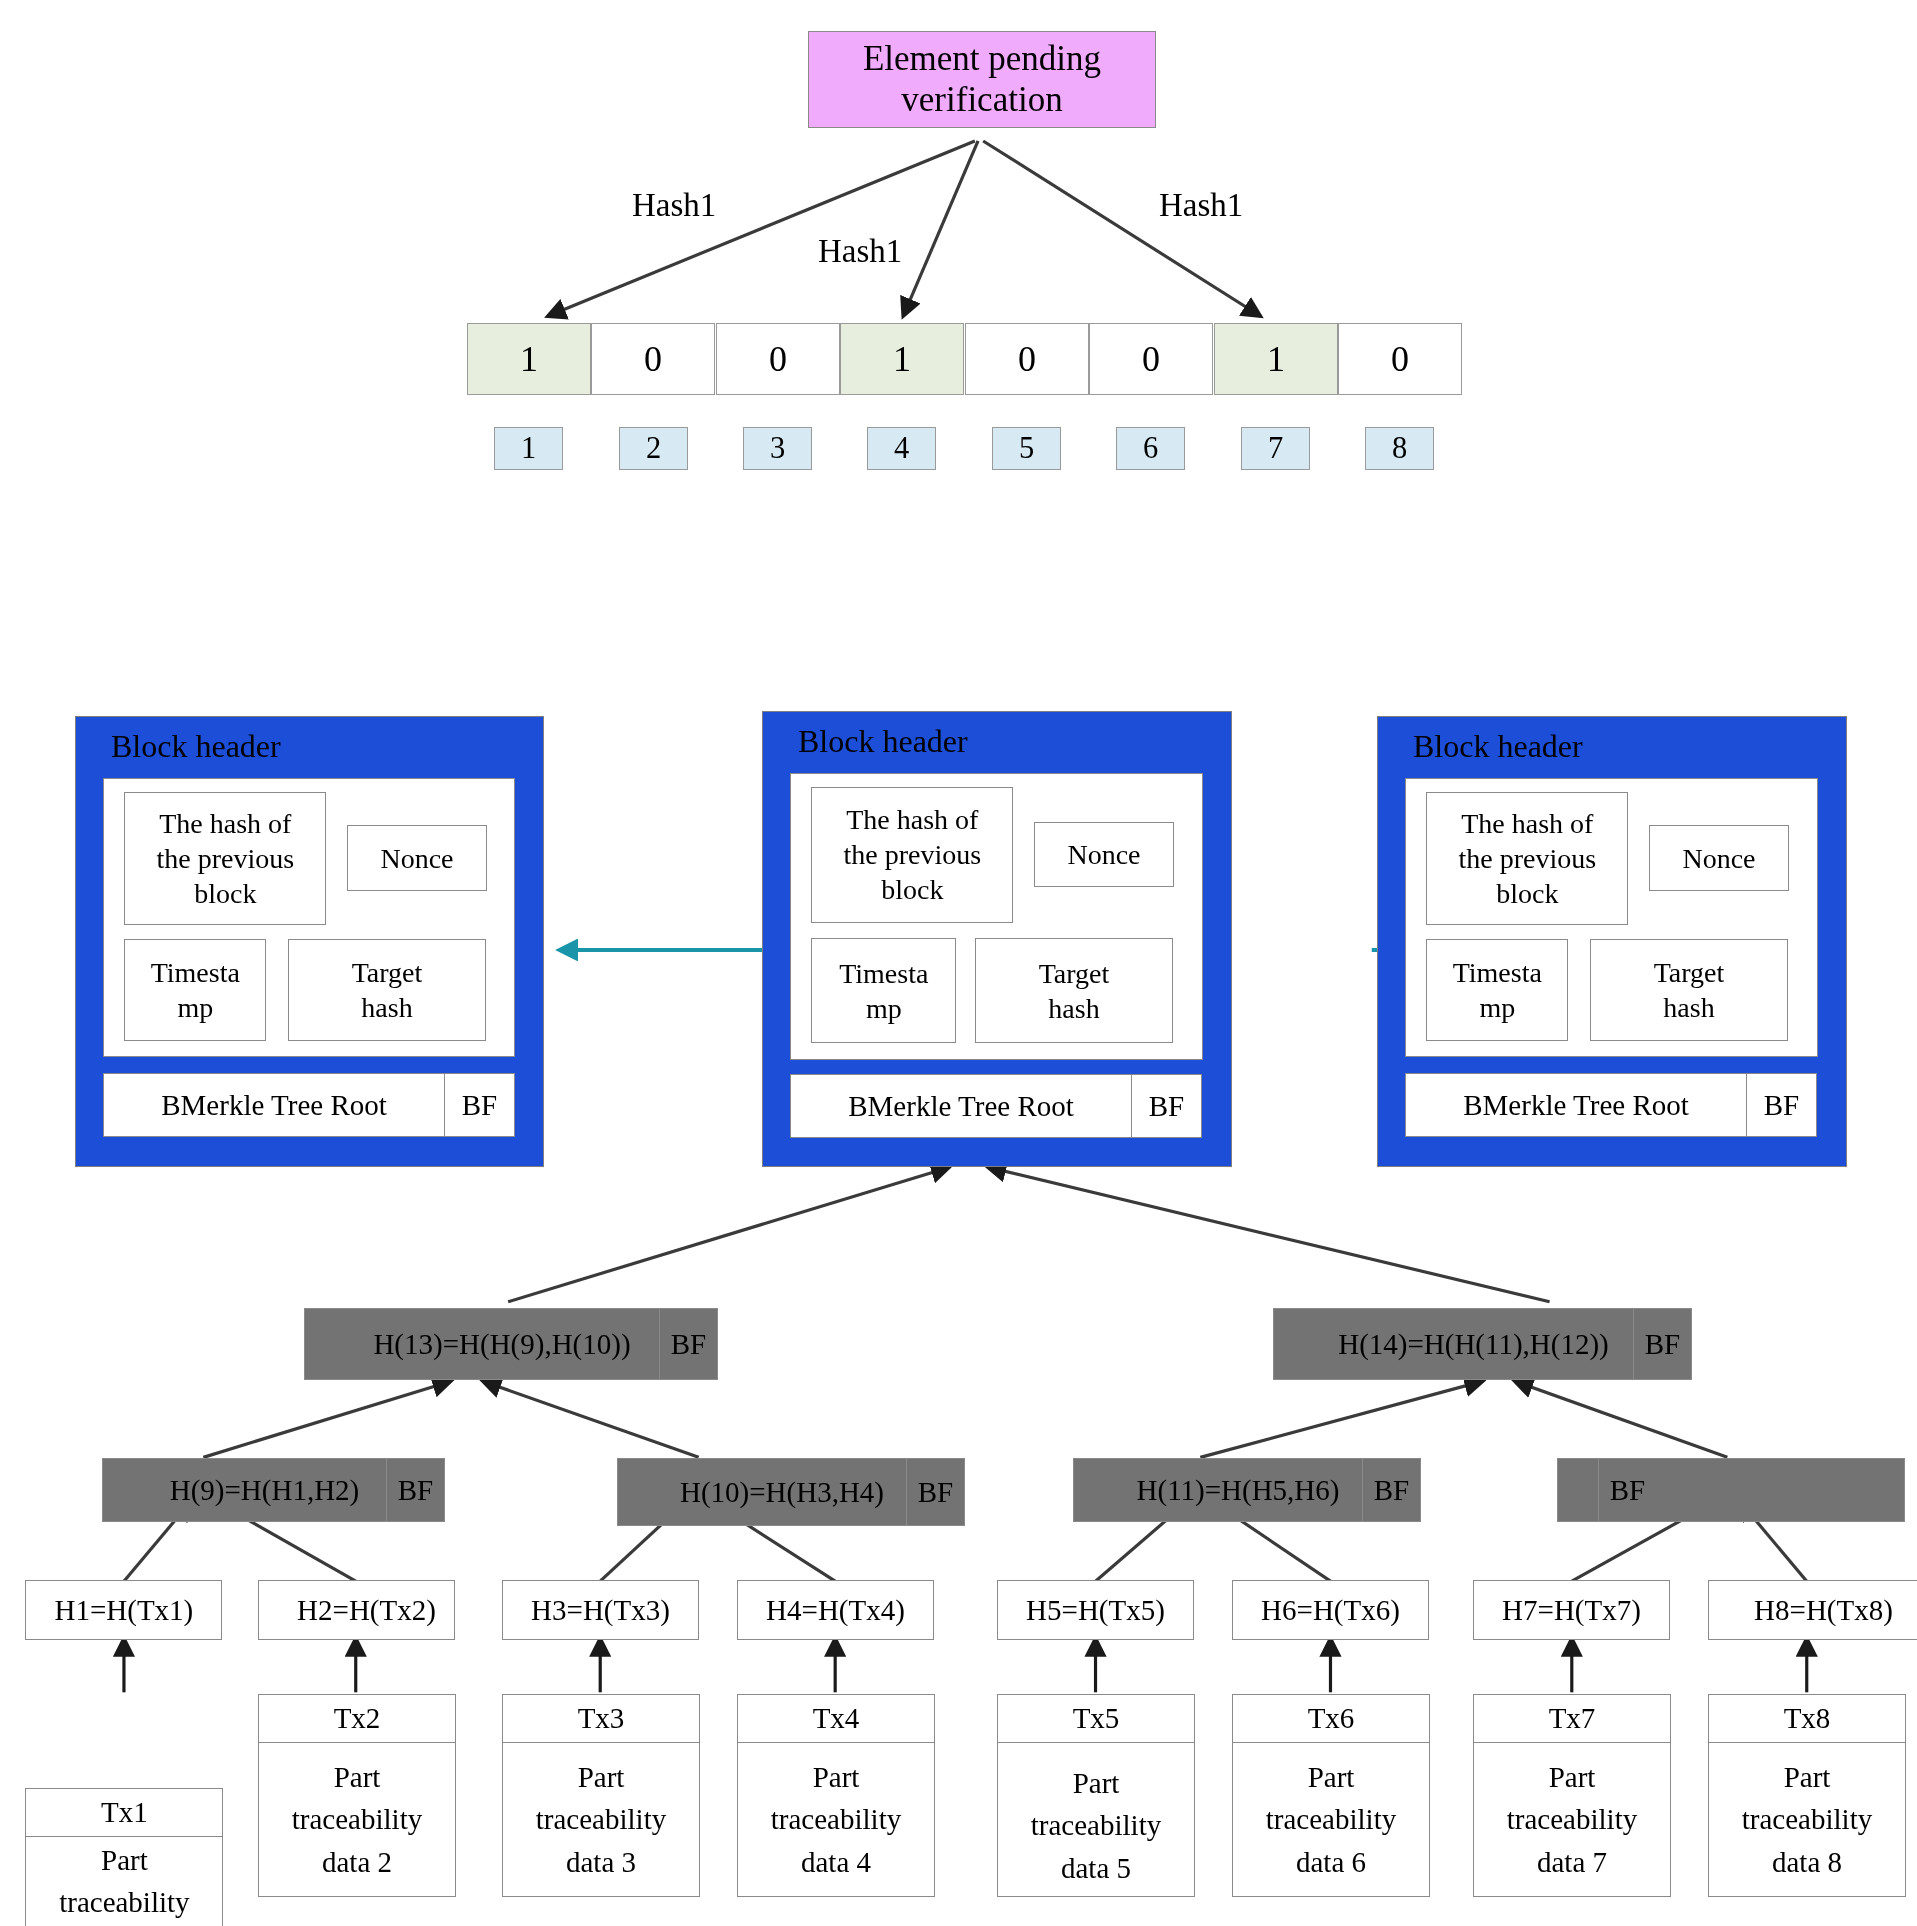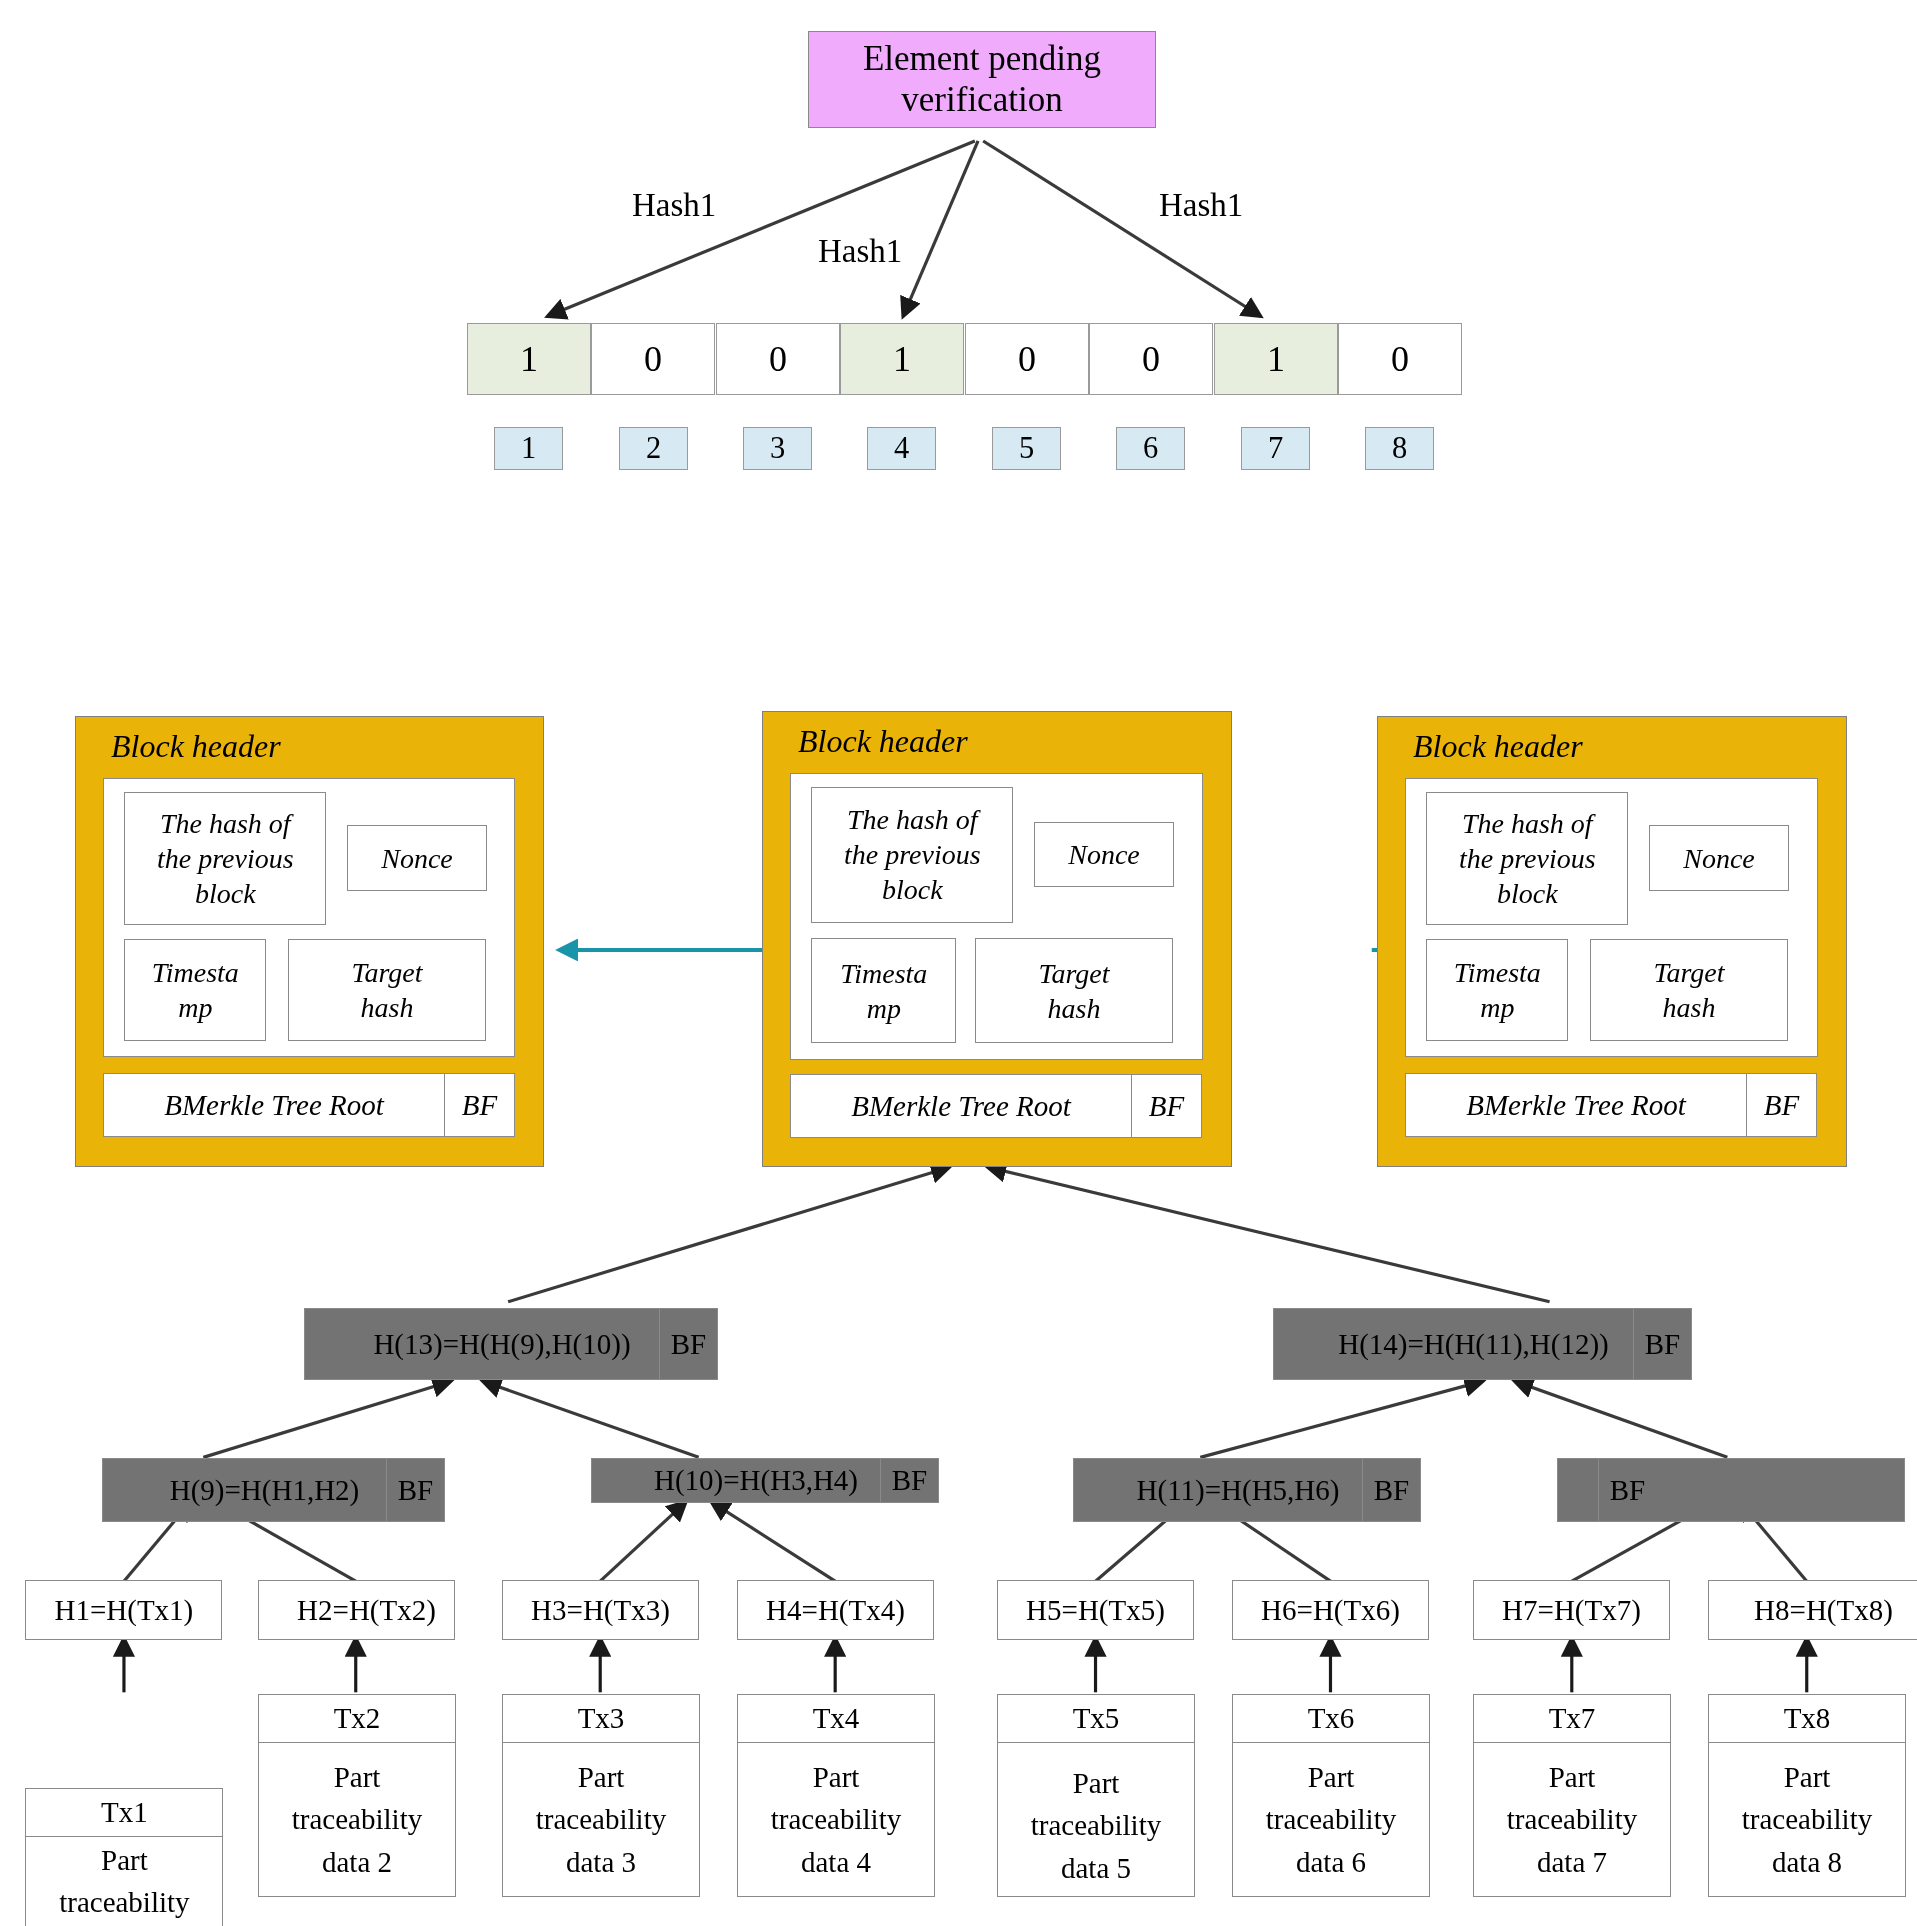--- a/index.html
+++ b/index.html
@@ -57,22 +57,21 @@
     border:1.3px solid #9a9a9a;
     background:#d7eaf3;
     display:flex;align-items:center;justify-content:center;
     font-size:30.5px;
   }
   
   .blockouter{
     position:absolute;
     box-sizing:border-box;
     border:1.9px solid #7f7f7f;
-    background:#eab308;
-    font-style:italic;
+    background:#1d4ed8;
   }
   .blocktitle{
     position:absolute;
     font-size:32px;
     white-space:nowrap;
   }
   .innergroup{
     position:absolute;
     box-sizing:border-box;
     border:1.9px solid #8a8a8a;
@@ -312,21 +311,21 @@
   </div>
   <div class="mnode" style="left:1273px;top:1308px;width:419px;height:72px;">
     <div class="mlabel">H(14)=H(H(11),H(12))</div>
     <div class="mbf">BF</div>
   </div>
 
   <div class="mnode" style="left:102px;top:1458px;width:343px;height:64px;">
     <div class="mlabel">H(9)=H(H1,H2)</div>
     <div class="mbf">BF</div>
   </div>
-  <div class="mnode" style="left:591px;top:1458px;width:348px;height:45px;">
+  <div class="mnode" style="left:617px;top:1458px;width:348px;height:68px;">
     <div class="mlabel">H(10)=H(H3,H4)</div>
     <div class="mbf">BF</div>
   </div>
   <div class="mnode" style="left:1073px;top:1458px;width:348px;height:64px;">
     <div class="mlabel">H(11)=H(H5,H6)</div>
     <div class="mbf">BF</div>
   </div>
   <div class="mnode" style="left:1557px;top:1458px;width:348px;height:64px;">
     <div class="mbf">BF</div>
   </div>

